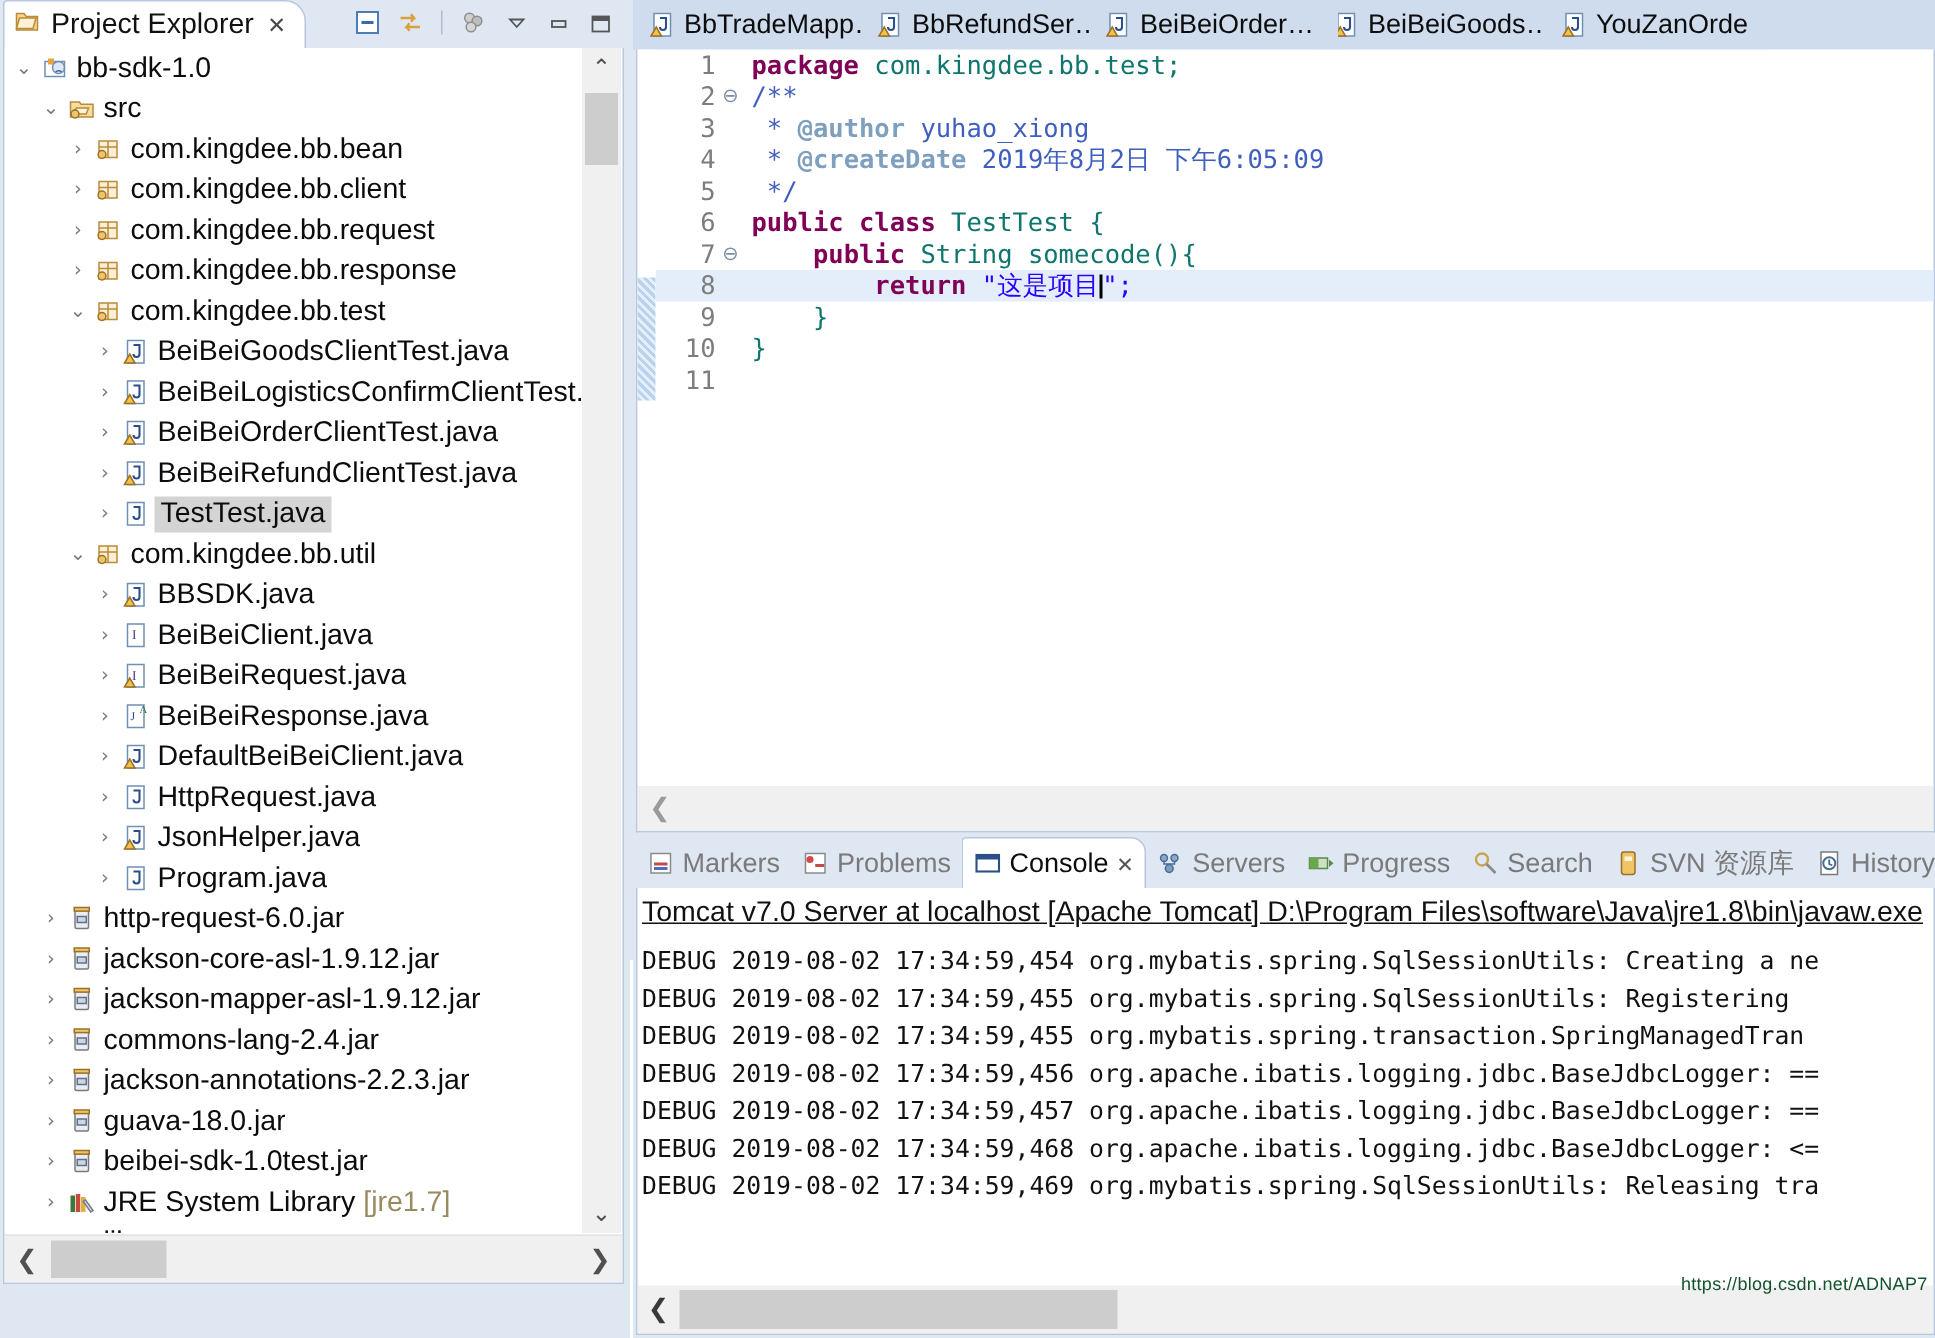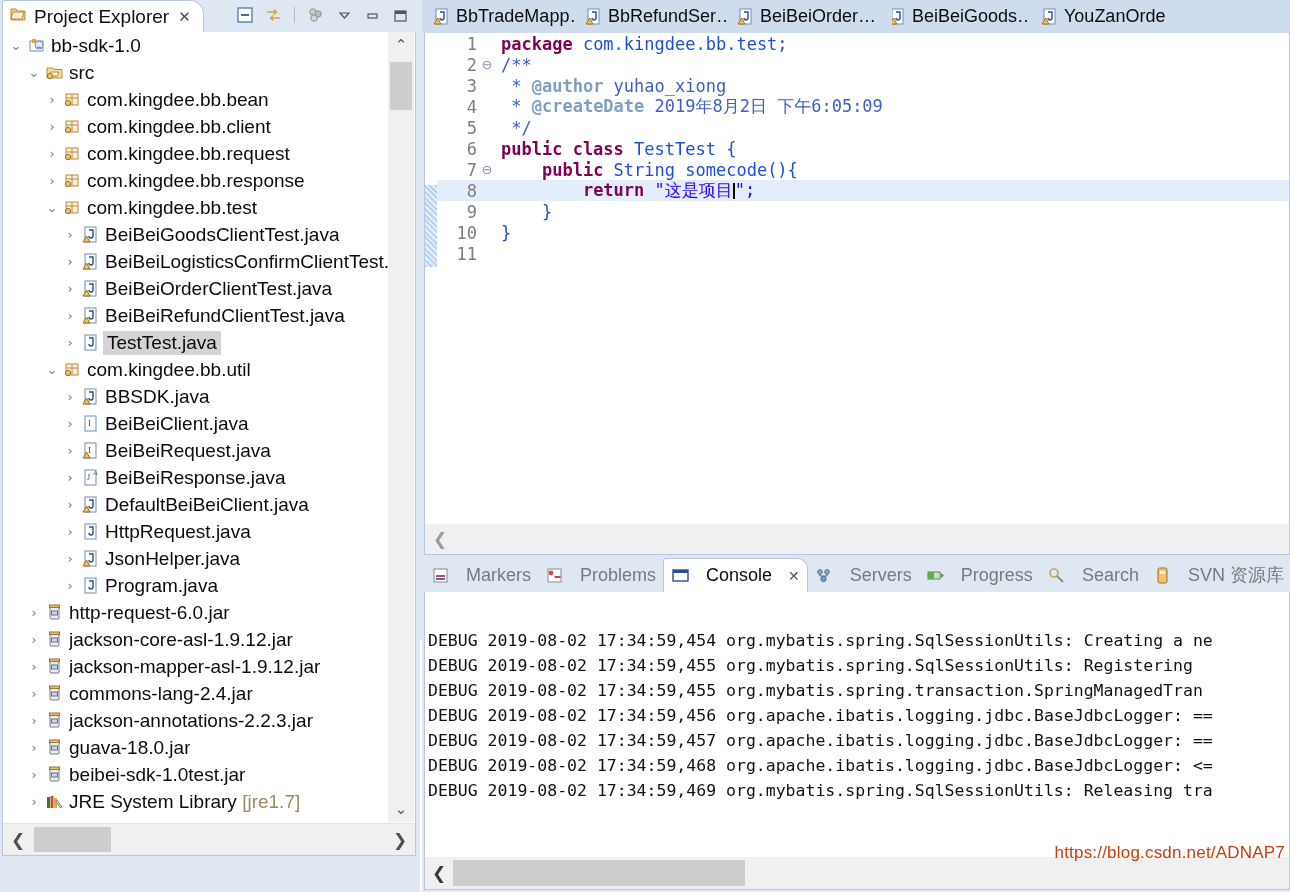--- a/index.html
+++ b/index.html
@@ -234,21 +234,21 @@
   }
   .fold {
     width: 16px; flex: 0 0 16px;
     text-align: center;
     color: #7a8fa8;
     font-size: 13px;
     font-family: "DejaVu Sans", sans-serif;
   }
   .ctext { padding-left: 6px; }
   .kw  { color: #7f0055; font-weight: bold; text-align: right; }
-  .plain { color: #1d4ed8; }
+  .plain { color: #0f766e; }
   .cmt { color: #3f5fbf; }
   .cmt-tag { color: #7f9fbf; font-weight: bold; }
   .str { color: #2a00ff; }
   .caret {
     display: inline-block;
     width: 2px; height: 16px;
     background: #000;
     vertical-align: -3px;
   }
   
@@ -269,21 +269,21 @@
   
   #bottom-tabs {
     position: absolute;
     left: 0; top: 558px;
     width: 868px; height: 34px;
     display: flex; align-items: center;
     background: #dfe7f3;
     padding-left: 2px;
   }
   .btab {
-    display: flex; align-items: center; gap: 16px;
+    display: flex; align-items: center; gap: 5px;
     height: 34px;
     padding: 0 7px;
     font-size: 18px;
     color: #7a7a7a;
     white-space: nowrap;
   }
   .btab.active {
     color: #0d0d0d;
     background: #ffffff;
     border: 1px solid #b8c7dd;
@@ -341,22 +341,22 @@
   }
   #console-hsb .hb-thumb {
     position: absolute;
     left: 28px; top: 3px;
     width: 292px; height: 26px;
     background: #cdcdcd;
   }
   #watermark {
     position: absolute;
     right: 4px; bottom: 26px;
-    font-size: 17px;
-    color: #c2410c;
+    font-size: 12px;
+    color: #14532d;
     white-space: nowrap;
     letter-spacing: 0.2px;
   }
 </style>
 </head>
 <body>
 
 <div id="app">
 
   <div id="explorer">
@@ -911,20 +911,21 @@
               <rect x="4" y="2" width="11" height="15" fill="#fff" stroke="#7a7a7a"></rect>
               <circle cx="9.5" cy="9.5" r="4" fill="none" stroke="#4a6c94" stroke-width="1.3"></circle>
               <path d="M9.5 7v3l2 1" stroke="#4a6c94" stroke-width="1.3" fill="none"></path>
             </svg>
           </span>
           <span>History</span>
         </div>
       </div>
 
     <div id="console">
+      <div id="console-head">Tomcat v7.0 Server at localhost [Apache Tomcat] D:\Program Files\software\Java\jre1.8\bin\javaw.exe</div>
       <div id="console-body">
           <div class="logline">DEBUG 2019-08-02 17:34:59,454 org.mybatis.spring.SqlSessionUtils: Creating a ne</div>
           <div class="logline">DEBUG 2019-08-02 17:34:59,455 org.mybatis.spring.SqlSessionUtils: Registering </div>
           <div class="logline">DEBUG 2019-08-02 17:34:59,455 org.mybatis.spring.transaction.SpringManagedTran</div>
           <div class="logline">DEBUG 2019-08-02 17:34:59,456 org.apache.ibatis.logging.jdbc.BaseJdbcLogger: ==</div>
           <div class="logline">DEBUG 2019-08-02 17:34:59,457 org.apache.ibatis.logging.jdbc.BaseJdbcLogger: ==</div>
           <div class="logline">DEBUG 2019-08-02 17:34:59,468 org.apache.ibatis.logging.jdbc.BaseJdbcLogger: &lt;=</div>
           <div class="logline">DEBUG 2019-08-02 17:34:59,469 org.mybatis.spring.SqlSessionUtils: Releasing tra</div>
         </div>
       <div id="console-hsb">

